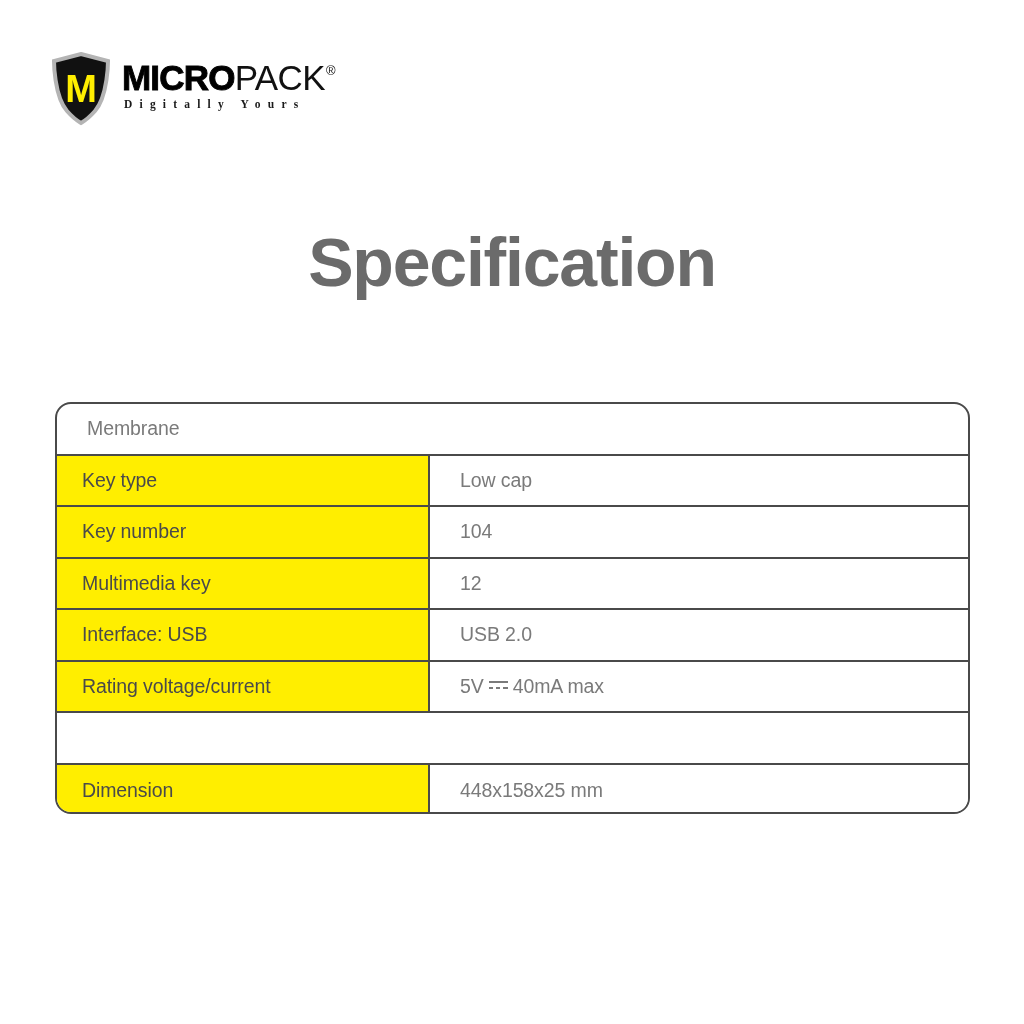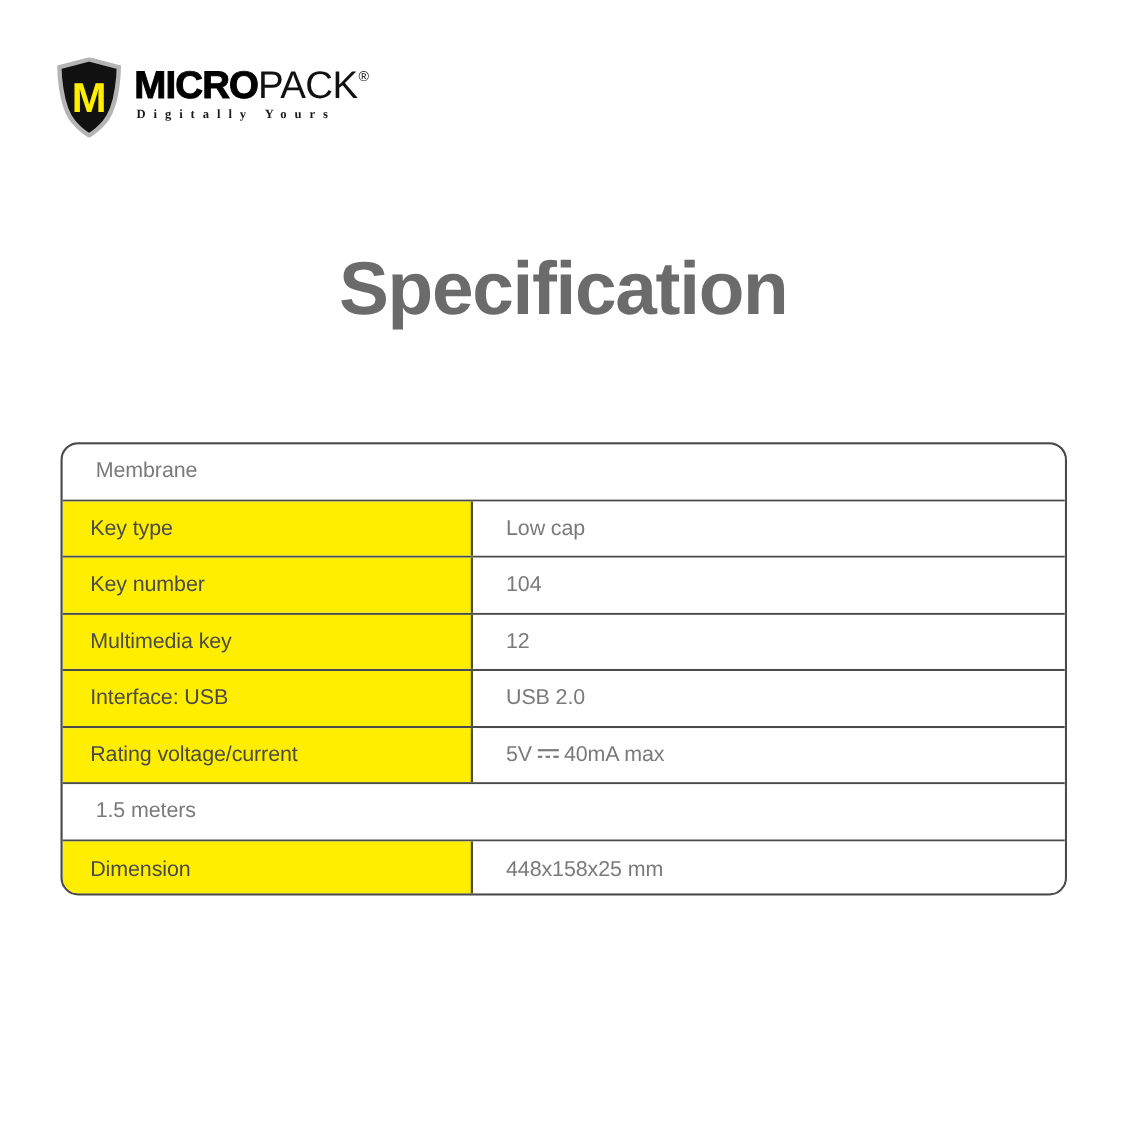--- a/index.html
+++ b/index.html
@@ -132,20 +132,21 @@
     flex: 1 1 auto;
     background: #ffffff;
     box-sizing: border-box;
     display: flex;
     align-items: center;
     padding-left: 30px;
     font-family: "Liberation Sans", sans-serif;
     font-size: 19.5px;
     color: #7a7a7a;
     letter-spacing: -0.1px;
+    border-radius: 18px;
   }
   .dc-symbol {
     display: inline-block;
     width: 19px;
     height: 11px;
     position: relative;
     margin: 0 5px;
     vertical-align: middle;
     top: -1px;
   }
@@ -222,21 +223,20 @@
         <span class="dc-solid"></span>
         <span class="dc-dash dc-d1"></span>
         <span class="dc-dash dc-d2"></span>
         <span class="dc-dash dc-d3"></span>
       </span>
       <span>40mA max</span>
     </div>
   </div>
 
   <div class="spec-row">
-    <div class="spec-value">1.5 meters</div>
   </div>
 
   <div class="spec-row">
     <div class="spec-label">Dimension</div>
     <div class="spec-value">448x158x25 mm</div>
   </div>
 
 </div>
 
 </body></html>

